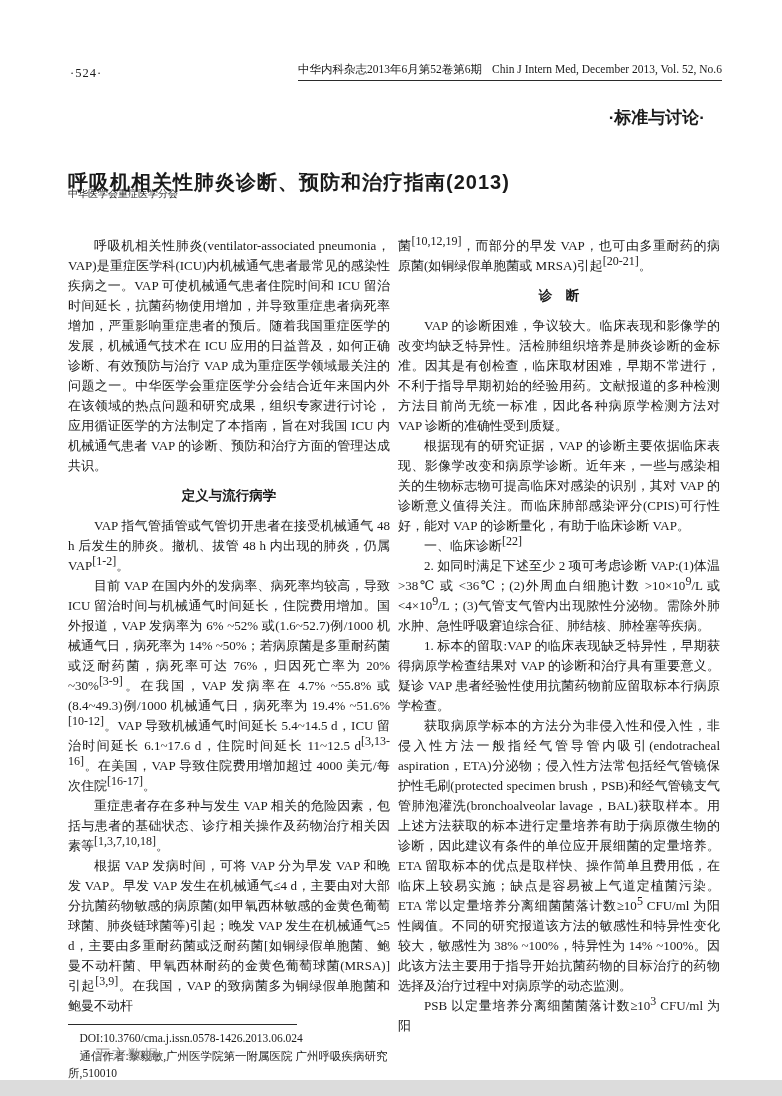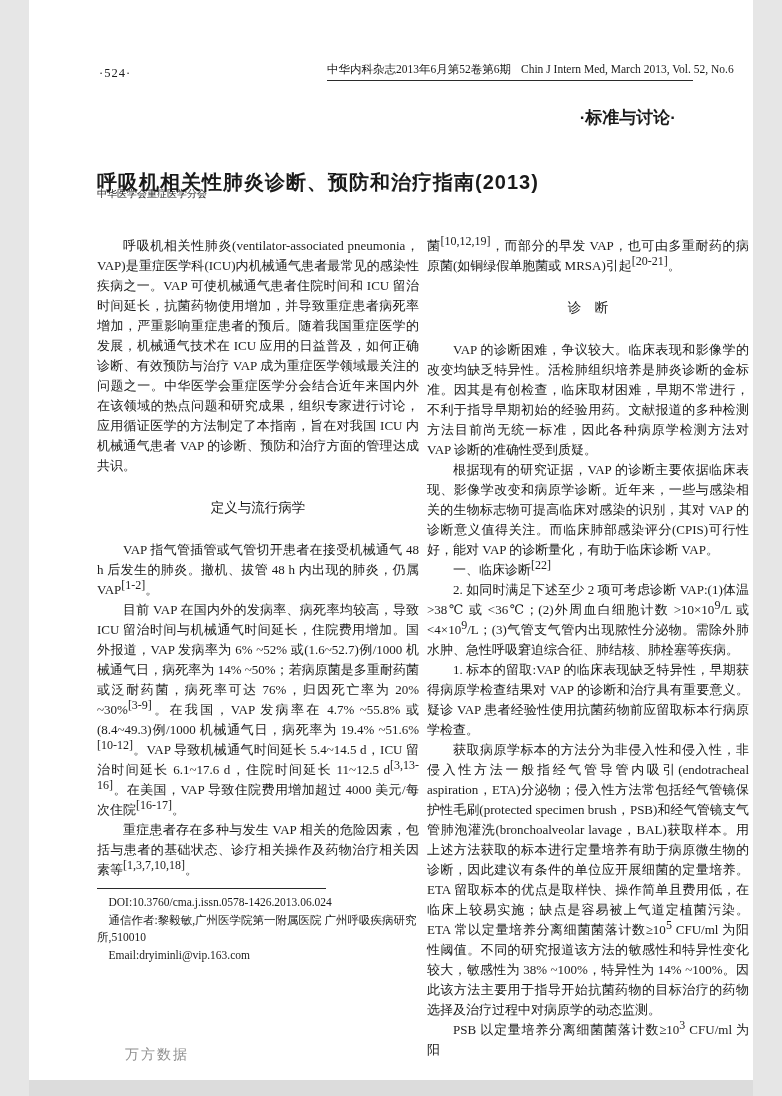--- a/index.html
+++ b/index.html
@@ -1,17 +1,17 @@
 <!DOCTYPE html>
 <html><head>
 <meta charset="utf-8">
 <style>
   html,body{margin:0;padding:0;background:#e6e6e6;}
   .page{
-    position:relative;width:724px;height:1096px;margin:0 auto;
+    position:relative;width:782px;height:1096px;margin:0 auto;
     background:#ffffff;color:#1a1a1a;overflow:hidden;
     font-family:"Liberation Serif","DejaVu Serif",serif;
   }
   .hei{font-family:"Liberation Sans","DejaVu Sans",sans-serif;font-weight:bold;}
   .page-number{position:absolute;left:70px;top:66px;font-size:12.5px;letter-spacing:1px;}
   .journal-line{
     position:absolute;left:298px;right:60px;top:62px;text-align:center;
     font-size:11.5px;white-space:nowrap;border-bottom:1px solid #2a2a2a;padding-bottom:3px;
   }
   .journal-line .en{margin-left:10px;}
@@ -20,54 +20,55 @@
   .author{position:absolute;left:68px;top:187px;font-size:10px;}
   .column{
     position:absolute;top:236px;width:322px;font-size:13px;line-height:20px;
     text-align:justify;text-justify:inter-ideograph;
   }
   .col-left{left:68px;}
   .col-right{left:398px;}
   .para{margin:0;}
   .para.indent{text-indent:2em;}
   .col-heading{
-    text-align:center;font-weight:normal;font-size:13.5px;margin:22px 0;
+    text-align:center;font-weight:bold;font-size:13.5px;margin:10px 0;
     font-family:"Liberation Sans","DejaVu Sans",sans-serif;
   }
   sup{font-size:12px;line-height:0;}
   .footnote{margin-top:4px;font-size:11.5px;line-height:17.5px;}
   .footnote-divider{width:229px;border-top:1px solid #2a2a2a;margin:8px 0 5px;}
   .footnote p{margin:0;text-indent:1em;text-align:left;}
   .watermark{position:absolute;left:96px;bottom:32px;font-size:14px;color:#8f8f8f;letter-spacing:2px;}
   .bottom-strip{position:absolute;left:0;right:0;bottom:0;height:16px;background:#dcdcdc;}
 </style>
 </head>
 <body>
 
 <div class="page">
 
   <div class="page-number">·524·</div>
 
   <div class="journal-line">
-    <span class="cn">中华内科杂志2013年6月第52卷第6期</span><span class="en">Chin J Intern Med, March 2013, Vol. 52, No.6</span>
+    <span class="cn">中华内科杂志2013年6月第52卷第6期</span><span class="en">Chin J Intern Med, December 2013, Vol. 52, No.6</span>
   </div>
 
   <div class="section-label hei">·标准与讨论·</div>
 
   <div class="article-title hei">呼吸机相关性肺炎诊断、预防和治疗指南(2013)</div>
 
   <div class="author">中华医学会重症医学分会</div>
 
   <div class="column col-left">
 
   <div class="para indent">呼吸机相关性肺炎(ventilator-associated pneumonia，VAP)是重症医学科(ICU)内机械通气患者最常见的感染性疾病之一。VAP 可使机械通气患者住院时间和 ICU 留治时间延长，抗菌药物使用增加，并导致重症患者病死率增加，严重影响重症患者的预后。随着我国重症医学的发展，机械通气技术在 ICU 应用的日益普及，如何正确诊断、有效预防与治疗 VAP 成为重症医学领域最关注的问题之一。中华医学会重症医学分会结合近年来国内外在该领域的热点问题和研究成果，组织专家进行讨论，应用循证医学的方法制定了本指南，旨在对我国 ICU 内机械通气患者 VAP 的诊断、预防和治疗方面的管理达成共识。</div>
       <div class="col-heading">定义与流行病学</div>
       <div class="para indent">VAP 指气管插管或气管切开患者在接受机械通气 48 h 后发生的肺炎。撤机、拔管 48 h 内出现的肺炎，仍属 VAP<sup>[1-2]</sup>。</div>
       <div class="para indent">目前 VAP 在国内外的发病率、病死率均较高，导致 ICU 留治时间与机械通气时间延长，住院费用增加。国外报道，VAP 发病率为 6% ~52% 或(1.6~52.7)例/1000 机械通气日，病死率为 14% ~50%；若病原菌是多重耐药菌或泛耐药菌，病死率可达 76%，归因死亡率为 20% ~30%<sup>[3-9]</sup>。在我国，VAP 发病率在 4.7% ~55.8% 或(8.4~49.3)例/1000 机械通气日，病死率为 19.4% ~51.6%<sup>[10-12]</sup>。VAP 导致机械通气时间延长 5.4~14.5 d，ICU 留治时间延长 6.1~17.6 d，住院时间延长 11~12.5 d<sup>[3,13-16]</sup>。在美国，VAP 导致住院费用增加超过 4000 美元/每次住院<sup>[16-17]</sup>。</div>
       <div class="para indent">重症患者存在多种与发生 VAP 相关的危险因素，包括与患者的基础状态、诊疗相关操作及药物治疗相关因素等<sup>[1,3,7,10,18]</sup>。</div>
+      <div class="para indent">根据 VAP 发病时间，可将 VAP 分为早发 VAP 和晚发 VAP。早发 VAP 发生在机械通气≤4 d，主要由对大部分抗菌药物敏感的病原菌(如甲氧西林敏感的金黄色葡萄球菌、肺炎链球菌等)引起；晚发 VAP 发生在机械通气≥5 d，主要由多重耐药菌或泛耐药菌[如铜绿假单胞菌、鲍曼不动杆菌、甲氧西林耐药的金黄色葡萄球菌(MRSA)]引起<sup>[3,9]</sup>。在我国，VAP 的致病菌多为铜绿假单胞菌和鲍曼不动杆</div>
       <div class="footnote">
         <div class="footnote-divider"></div>
         <p>DOI:10.3760/cma.j.issn.0578-1426.2013.06.024</p>
         <p>通信作者:黎毅敏,广州医学院第一附属医院 广州呼吸疾病研究所,510010</p>
         <p>Email:dryiminli@vip.163.com</p>
       </div>
     </div>
 
   <div class="column col-right">
 

